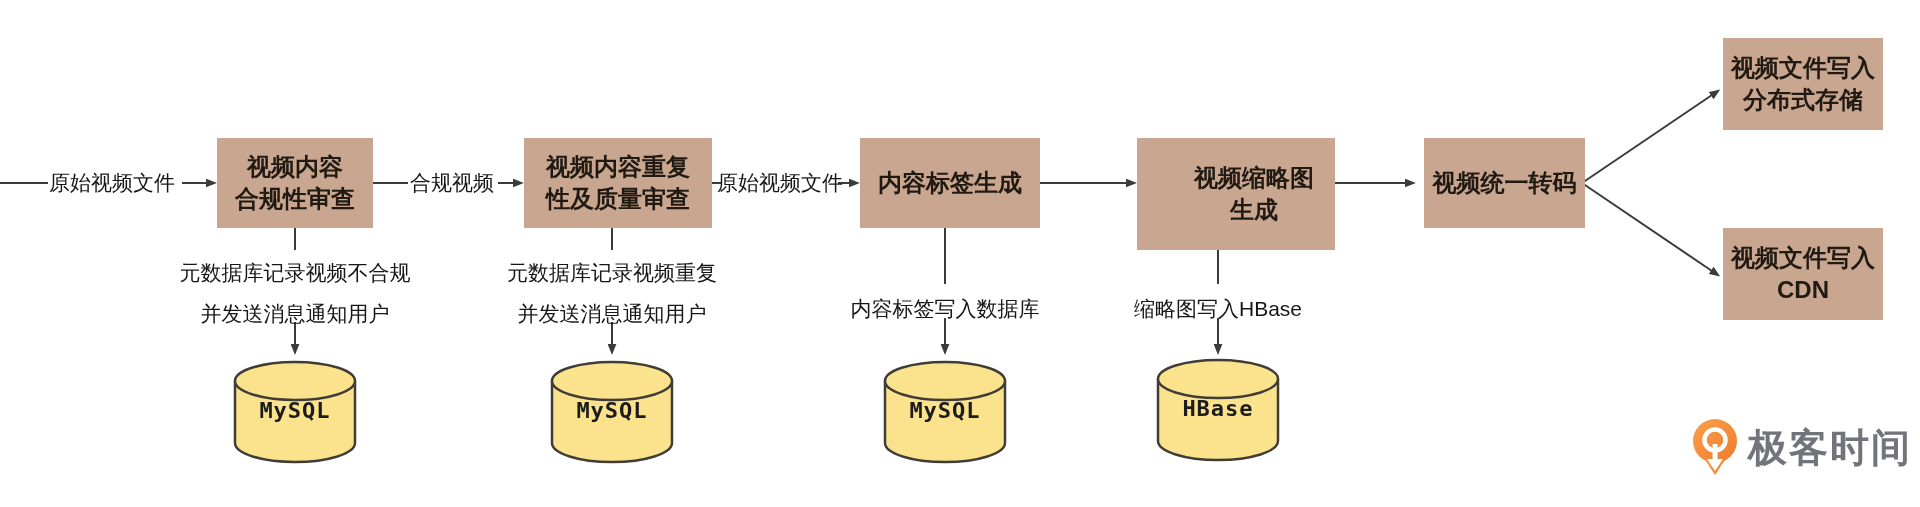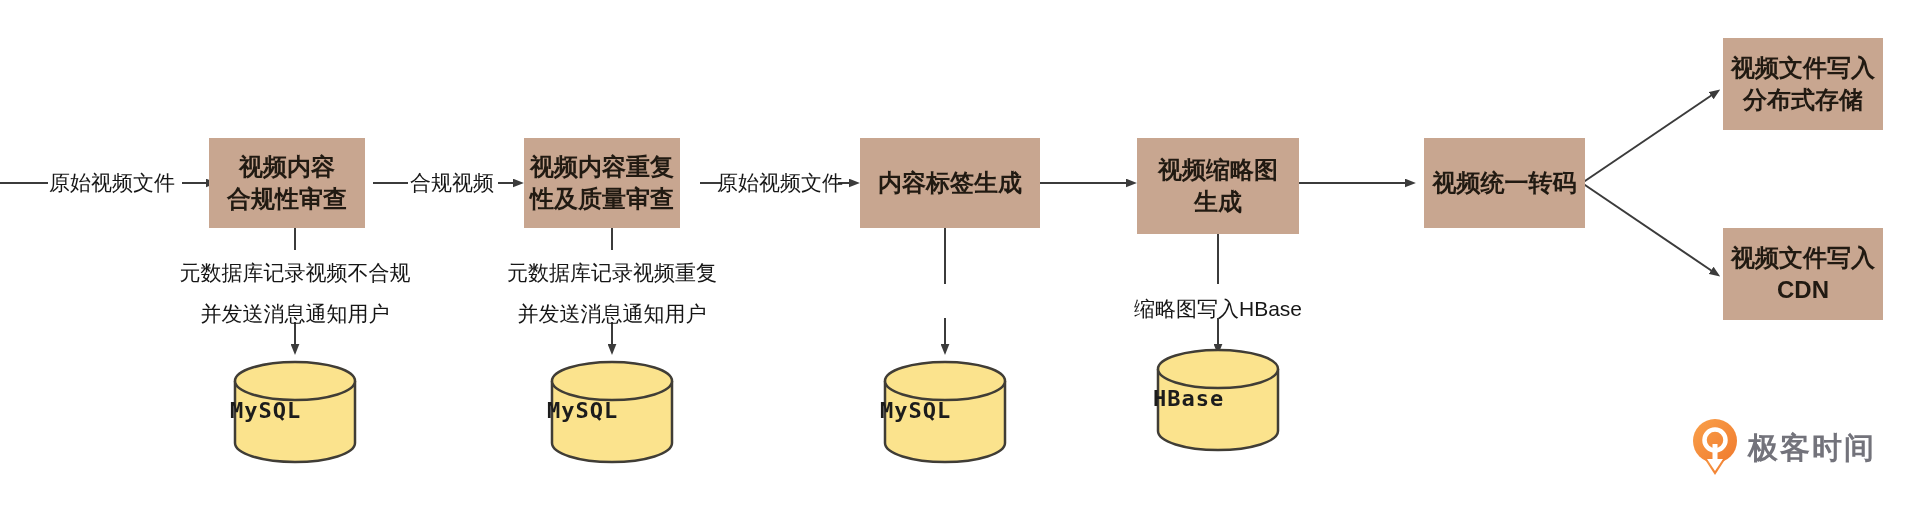--- a/index.html
+++ b/index.html
@@ -35,26 +35,26 @@
   }
   .note{
     position:absolute;text-align:center;
     font-size:21px;line-height:41px;color:var(--note-text);
     white-space:pre-line;
   }
   .cyl{position:absolute;width:130px;height:112px;}
   .cyl svg{position:absolute;left:0;top:0;}
   .cyl-body{fill:var(--cylinder-fill);stroke:var(--cylinder-stroke);stroke-width:2.5;}
   .cyl-label{
-    position:absolute;left:0;top:44px;width:100%;
+    position:absolute;left:0;top:44px;width:100%;text-align:center;
     font-family:"DejaVu Sans Mono","Liberation Mono",monospace;
     font-size:22px;font-weight:bold;color:#1C1C1C;letter-spacing:1px;
   }
   .logo{position:absolute;left:1690px;top:417px;display:flex;align-items:center;}
-  .logo-text{font-size:30px;font-weight:600;color:var(--logo-text);margin-left:8px;letter-spacing:2px;}
+  .logo-text{font-size:39px;font-weight:600;color:var(--logo-text);margin-left:8px;letter-spacing:2px;}
   .g1{stop-color:var(--logo-orange-light);}
   .g2{stop-color:var(--logo-orange);}
 </style>
 </head>
 <body>
 
 <div class="canvas">
 
   <svg class="arrows" width="1920" height="507" viewBox="0 0 1920 507">
     <defs>
@@ -82,37 +82,38 @@
     <path class="ln" d="M945,228 V284"></path>
     <path class="ln" d="M945,318 V345" marker-end="url(#ah)"></path>
     <path class="ln" d="M1218,228 V284"></path>
     <path class="ln" d="M1218,318 V345" marker-end="url(#ah)"></path>
   </svg>
 
   <div class="flow-label" style="left:44px;width:136px;">原始视频文件</div>
   <div class="flow-label" style="left:406px;width:92px;">合规视频</div>
   <div class="flow-label" style="left:724px;width:112px;">原始视频文件</div>
 
-  <div class="box" style="left:209px;top:138px;width:156px;height:90px;">视频内容
+  <div class="box" style="left:217px;top:138px;width:156px;height:90px;">视频内容
 合规性审查</div>
-  <div class="box" style="left:524px;top:138px;width:156px;height:90px;text-align:right;">视频内容重复
+  <div class="box" style="left:524px;top:138px;width:188px;height:90px;text-align:right;">视频内容重复
 性及质量审查</div>
   <div class="box" style="left:860px;top:138px;width:180px;height:90px;">内容标签生成</div>
-  <div class="box" style="left:1137px;top:138px;width:162px;height:96px;">视频缩略图
+  <div class="box" style="left:1137px;top:138px;width:162px;height:112px;padding-left:36px;">视频缩略图
 生成</div>
   <div class="box" style="left:1416px;top:138px;width:161px;height:90px;margin-left:8px;">视频统一转码</div>
   <div class="box" style="left:1723px;top:38px;width:160px;height:92px;">视频文件写入
 分布式存储</div>
   <div class="box" style="left:1723px;top:228px;width:160px;height:92px;">视频文件写入
 CDN</div>
 
   <div class="note" style="left:155px;top:252px;width:280px;">元数据库记录视频不合规
 并发送消息通知用户</div>
   <div class="note" style="left:472px;top:252px;width:280px;">元数据库记录视频重复
 并发送消息通知用户</div>
+  <div class="note" style="left:815px;top:288px;width:260px;">内容标签写入数据库</div>
   <div class="note" style="left:1088px;top:288px;width:260px;">缩略图写入HBase</div>
 
   <div class="cyl" style="left:230px;top:354px;">
     <svg width="130" height="112" viewBox="0 0 130 112">
       <path class="cyl-body" d="M5,27 V89 A60,19 0 0 0 125,89 V27"></path>
       <ellipse class="cyl-body" cx="65" cy="27" rx="60" ry="19"></ellipse>
     </svg>
     <div class="cyl-label">MySQL</div>
   </div>
   <div class="cyl" style="left:547px;top:354px;">
@@ -122,21 +123,21 @@
     </svg>
     <div class="cyl-label">MySQL</div>
   </div>
   <div class="cyl" style="left:880px;top:354px;">
     <svg width="130" height="112" viewBox="0 0 130 112">
       <path class="cyl-body" d="M5,27 V89 A60,19 0 0 0 125,89 V27"></path>
       <ellipse class="cyl-body" cx="65" cy="27" rx="60" ry="19"></ellipse>
     </svg>
     <div class="cyl-label">MySQL</div>
   </div>
-  <div class="cyl" style="left:1153px;top:342px;">
+  <div class="cyl" style="left:1153px;top:352px;">
     <svg width="130" height="112" viewBox="0 0 130 112">
       <path class="cyl-body" d="M5,27 V89 A60,19 0 0 0 125,89 V27"></path>
       <ellipse class="cyl-body" cx="65" cy="27" rx="60" ry="19"></ellipse>
     </svg>
     <div class="cyl-label">HBase</div>
   </div>
 
   <div class="logo">
     <svg width="50" height="62" viewBox="0 0 50 62">
       <defs>

